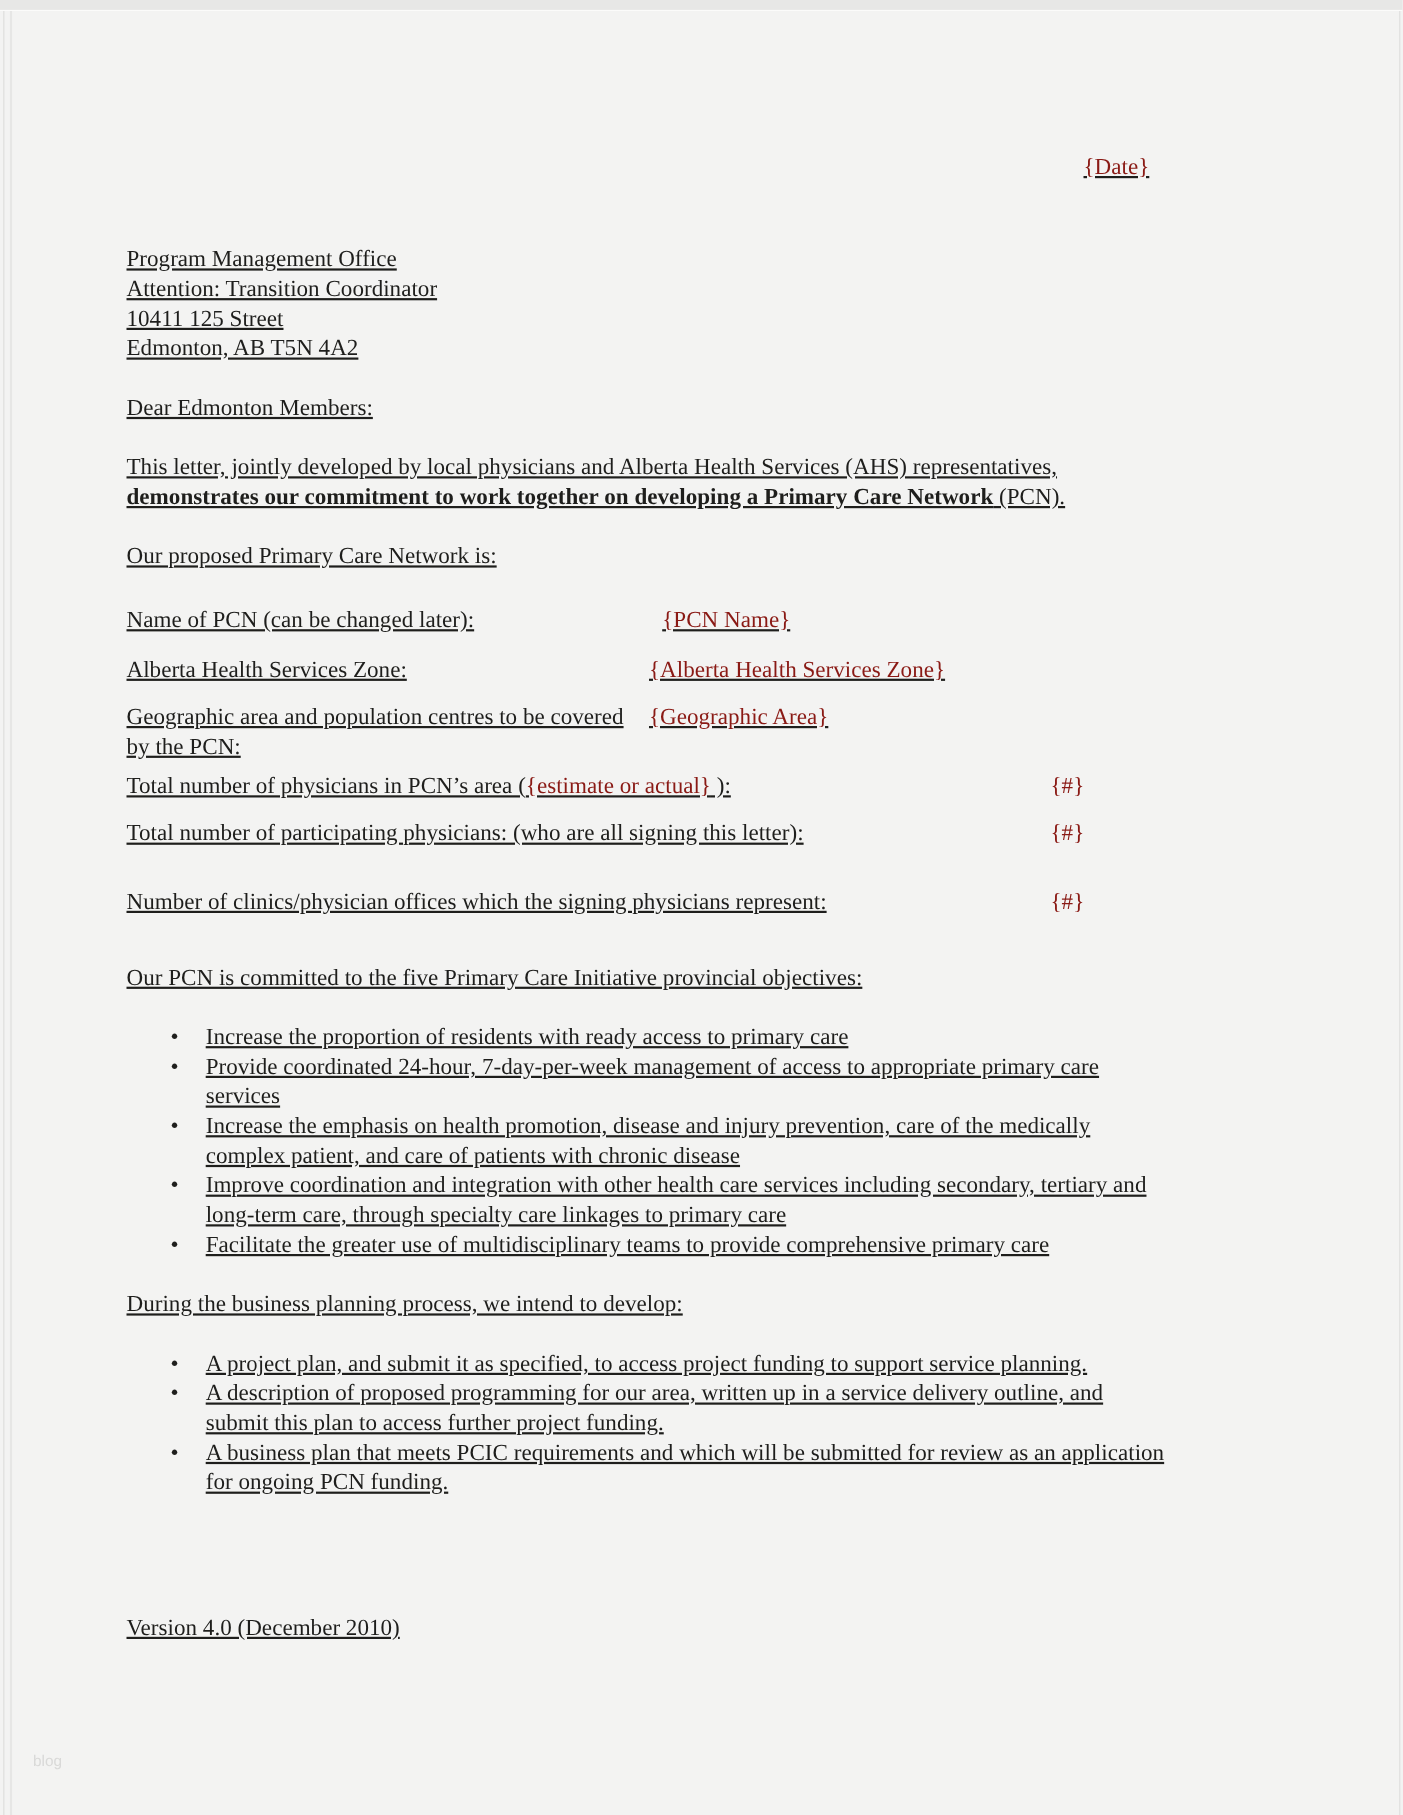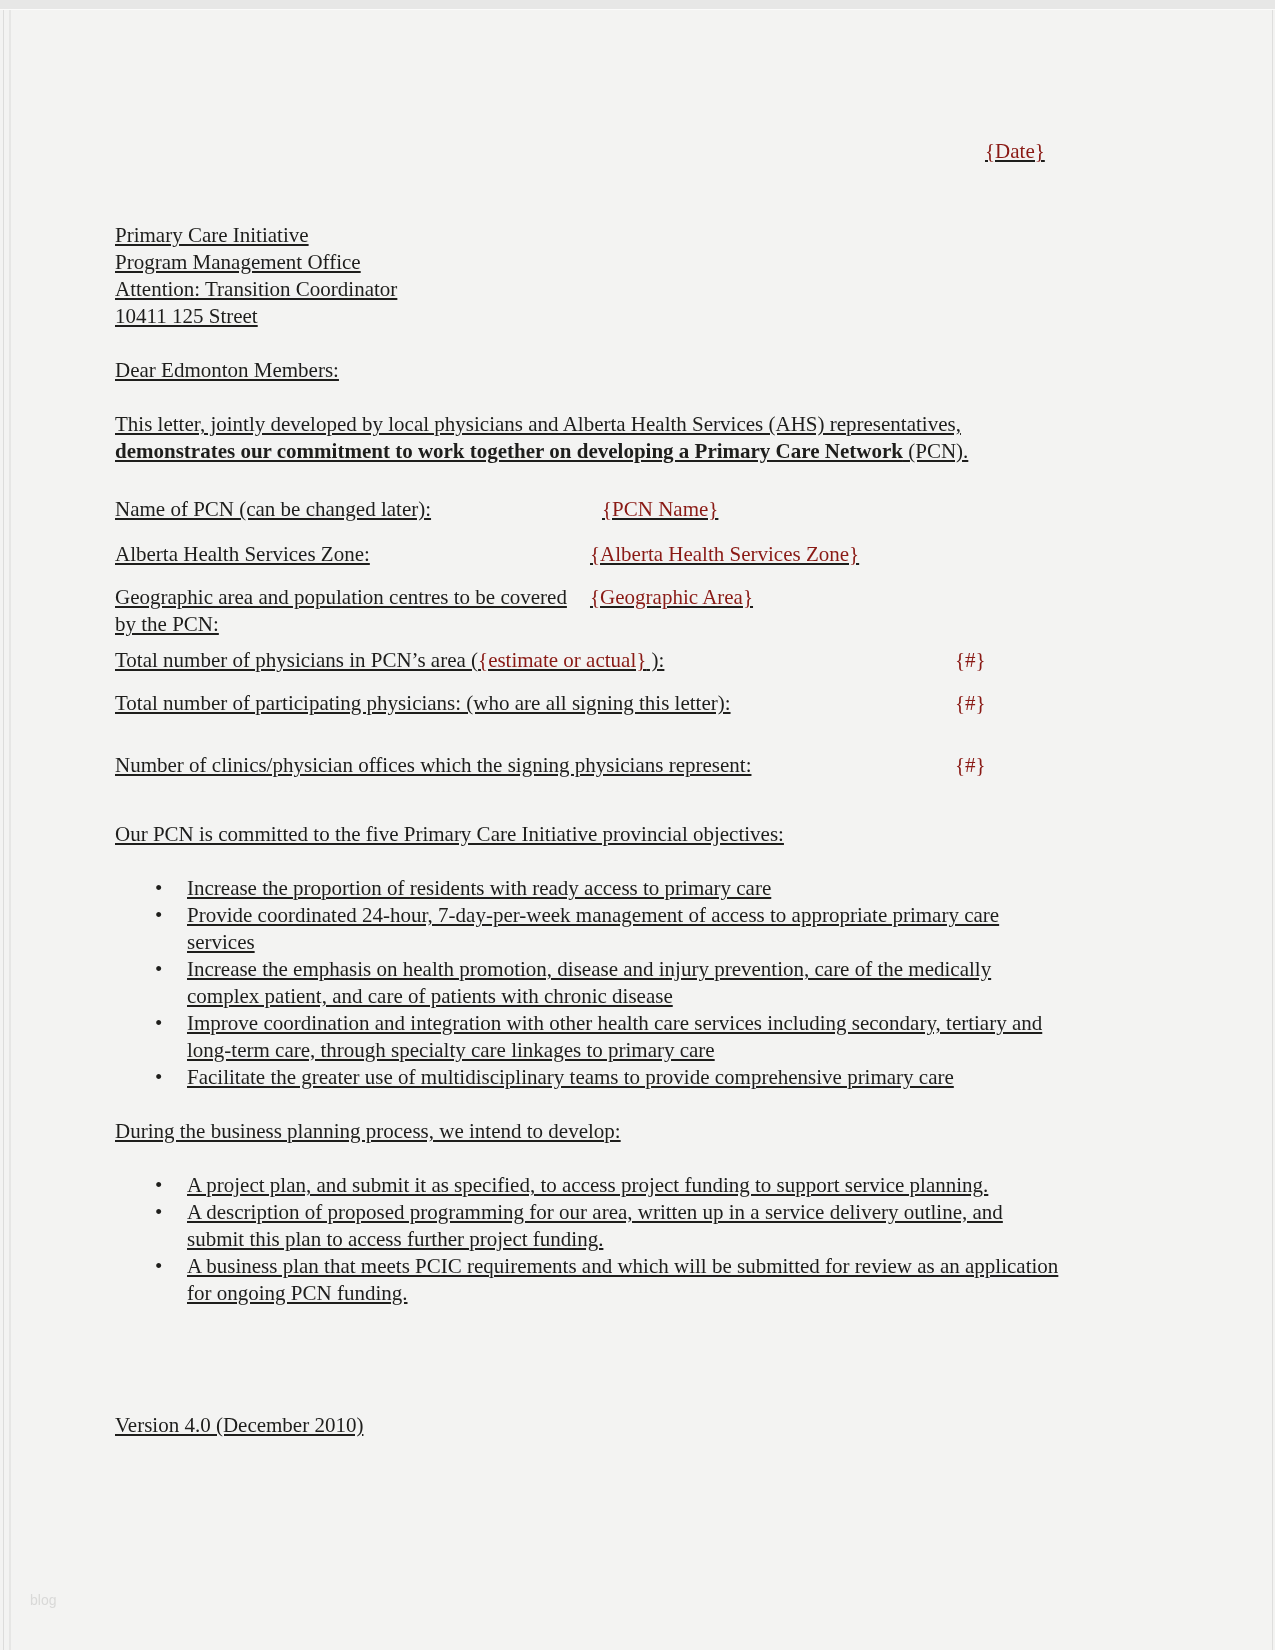--- a/index.html
+++ b/index.html
@@ -89,30 +89,31 @@
 <div class="top-strip"></div>
 <div class="edge-line-left-1"></div>
 <div class="edge-line-left-2"></div>
 <div class="edge-line-right"></div>
 
 <div class="content">
 
   <div class="date-line red">{Date}</div>
 
   <div class="address">
-    <div>Primary Care Initiative</div>
     <div>Program Management Office</div>
     <div>Attention: Transition Coordinator</div>
     <div>10411 125 Street</div>
+    <div>Edmonton, AB  T5N 4A2</div>
   </div>
 
   <div class="salutation">Dear Edmonton Members:</div>
 
   <div class="intro"><span>This letter, jointly developed by local physicians and Alberta Health Services (AHS) representatives, </span><span class="bold">demonstrates our commitment to work together on developing a Primary Care Network</span><span> (PCN).</span></div>
 
+  <div class="proposed">Our proposed Primary Care Network is:</div>
 
   <div class="field-row field-row-1">
     <div class="field-label">Name of PCN (can be changed later):</div>
     <div class="field-value red">{PCN Name}</div>
   </div>
 
   <div class="field-row field-row-2">
     <div class="field-label">Alberta Health Services Zone:</div>
     <div class="field-value red">{Alberta Health Services Zone}</div>
   </div>

